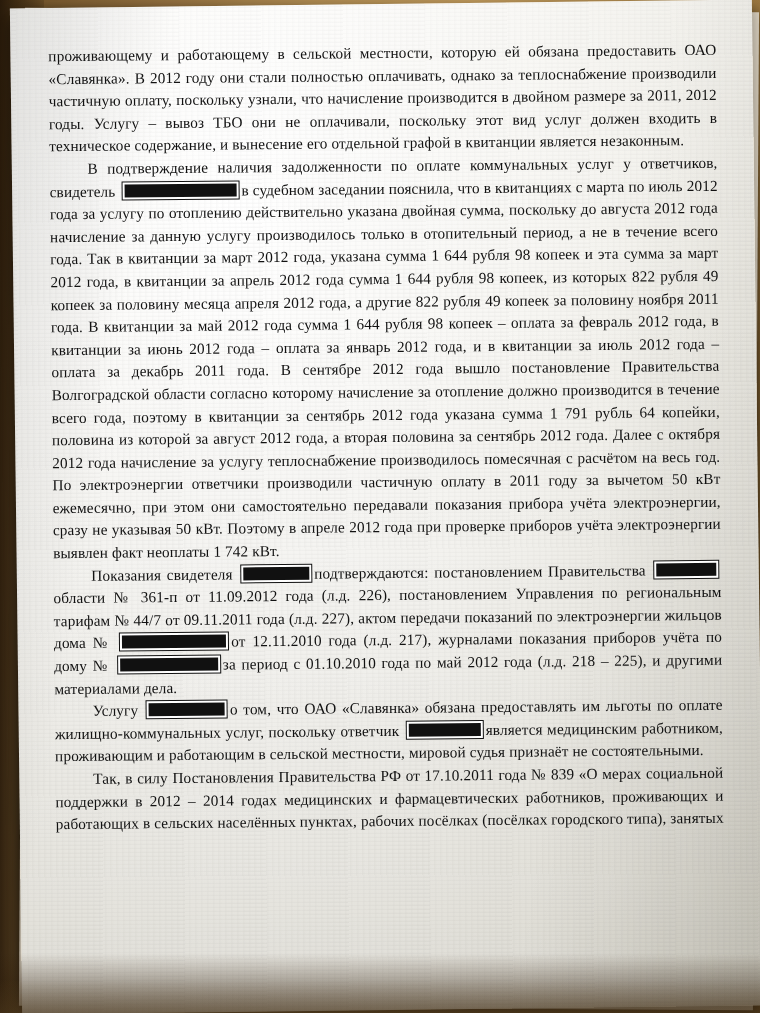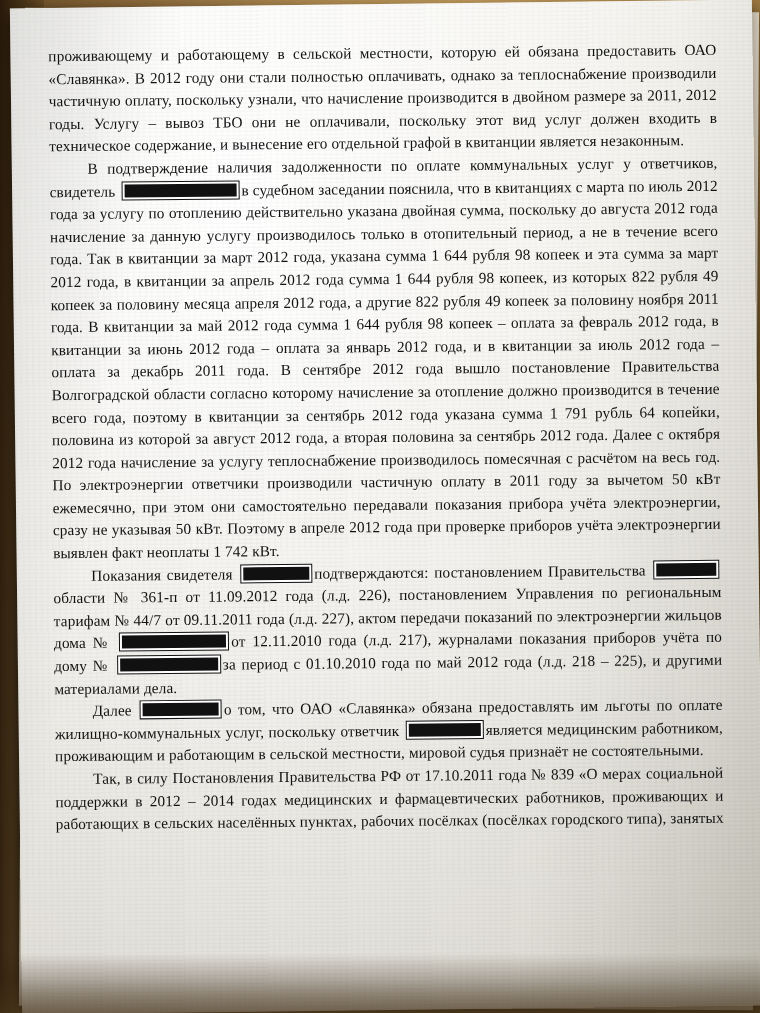--- a/index.html
+++ b/index.html
@@ -131,19 +131,19 @@
   <div class="sheet-under-1"></div>
 
   <div class="sheet-main">
     <div class="paper-grain"></div>
   </div>
 
   <div class="doc-text" id="doc-text">
       <p><span>проживающему и работающему в сельской местности, которую ей обязана предоставить ОАО «Славянка». В 2012 году они стали полностью оплачивать, однако за теплоснабжение производили частичную оплату, поскольку узнали, что начисление производится в двойном размере за 2011, 2012 годы. Услугу – вывоз ТБО они не оплачивали, поскольку этот вид услуг должен входить в техническое содержание, и вынесение его отдельной графой в квитанции является незаконным.</span> </p>
       <p class="indent"><span>В подтверждение наличия задолженности по оплате коммунальных услуг у ответчиков, свидетель</span> <span class="redact r-w6"></span><span>в судебном заседании пояснила, что в квитанциях с марта по июль 2012 года за услугу по отоплению действительно указана двойная сумма, поскольку до августа 2012 года начисление за данную услугу производилось только в отопительный период, а не в течение всего года. Так в квитанции за март 2012 года, указана сумма 1 644 рубля 98 копеек и эта сумма за март 2012 года, в квитанции за апрель 2012 года сумма 1 644 рубля 98 копеек, из которых 822 рубля 49 копеек за половину месяца апреля 2012 года, а другие 822 рубля 49 копеек за половину ноября 2011 года. В квитанции за май 2012 года сумма 1 644 рубля 98 копеек – оплата за февраль 2012 года, в квитанции за июнь 2012 года – оплата за январь 2012 года, и в квитанции за июль 2012 года – оплата за декабрь 2011 года. В сентябре 2012 года вышло постановление Правительства Волгоградской области согласно которому начисление за отопление должно производится в течение всего года, поэтому в квитанции за сентябрь 2012 года указана сумма 1 791 рубль 64 копейки, половина из которой за август 2012 года, а вторая половина за сентябрь 2012 года. Далее с октября 2012 года начисление за услугу теплоснабжение производилось помесячная с расчётом на весь год. По электроэнергии ответчики производили частичную оплату в 2011 году за вычетом 50 кВт ежемесячно, при этом они самостоятельно передавали показания прибора учёта электроэнергии, сразу не указывая 50 кВт. Поэтому в апреле 2012 года при проверке приборов учёта электроэнергии выявлен факт неоплаты 1 742 кВт.</span> </p>
       <p class="indent"><span>Показания свидетеля</span> <span class="redact r-w7"></span><span>подтверждаются: постановлением Правительства</span> <span class="redact r-w3"></span><span>области № 361-п от 11.09.2012 года (л.д. 226), постановлением Управления по региональным тарифам № 44/7 от 09.11.2011 года (л.д. 227), актом передачи показаний по электроэнергии жильцов дома №</span> <span class="redact r-w5"></span><span>от 12.11.2010 года (л.д. 217), журналами показания приборов учёта по дому №</span> <span class="redact r-w4"></span><span>за период с 01.10.2010 года по май 2012 года (л.д. 218 – 225), и другими материалами дела.</span> </p>
-      <p class="indent"><span>Далее</span> <span class="redact r-w1"></span><span>о том, что ОАО «Славянка» обязана предоставлять им льготы по оплате жилищно-коммунальных услуг, поскольку ответчик</span> <span class="redact r-w2"></span><span>является медицинским работником, проживающим и работающим в сельской местности, мировой судья признаёт не состоятельными.</span> </p>
+      <p class="indent"><span>Услугу</span> <span class="redact r-w1"></span><span>о том, что ОАО «Славянка» обязана предоставлять им льготы по оплате жилищно-коммунальных услуг, поскольку ответчик</span> <span class="redact r-w2"></span><span>является медицинским работником, проживающим и работающим в сельской местности, мировой судья признаёт не состоятельными.</span> </p>
       <p class="indent"><span>Так, в силу Постановления Правительства РФ от 17.10.2011 года № 839 «О мерах социальной поддержки в 2012 – 2014 годах медицинских и фармацевтических работников, проживающих и работающих в сельских населённых пунктах, рабочих посёлках (посёлках городского типа), занятых</span> </p>
     </div>
 
   <div class="bg-shadow-bottom"></div>
   <div class="blur-edge"></div>
 </div>
 
 </body></html>

